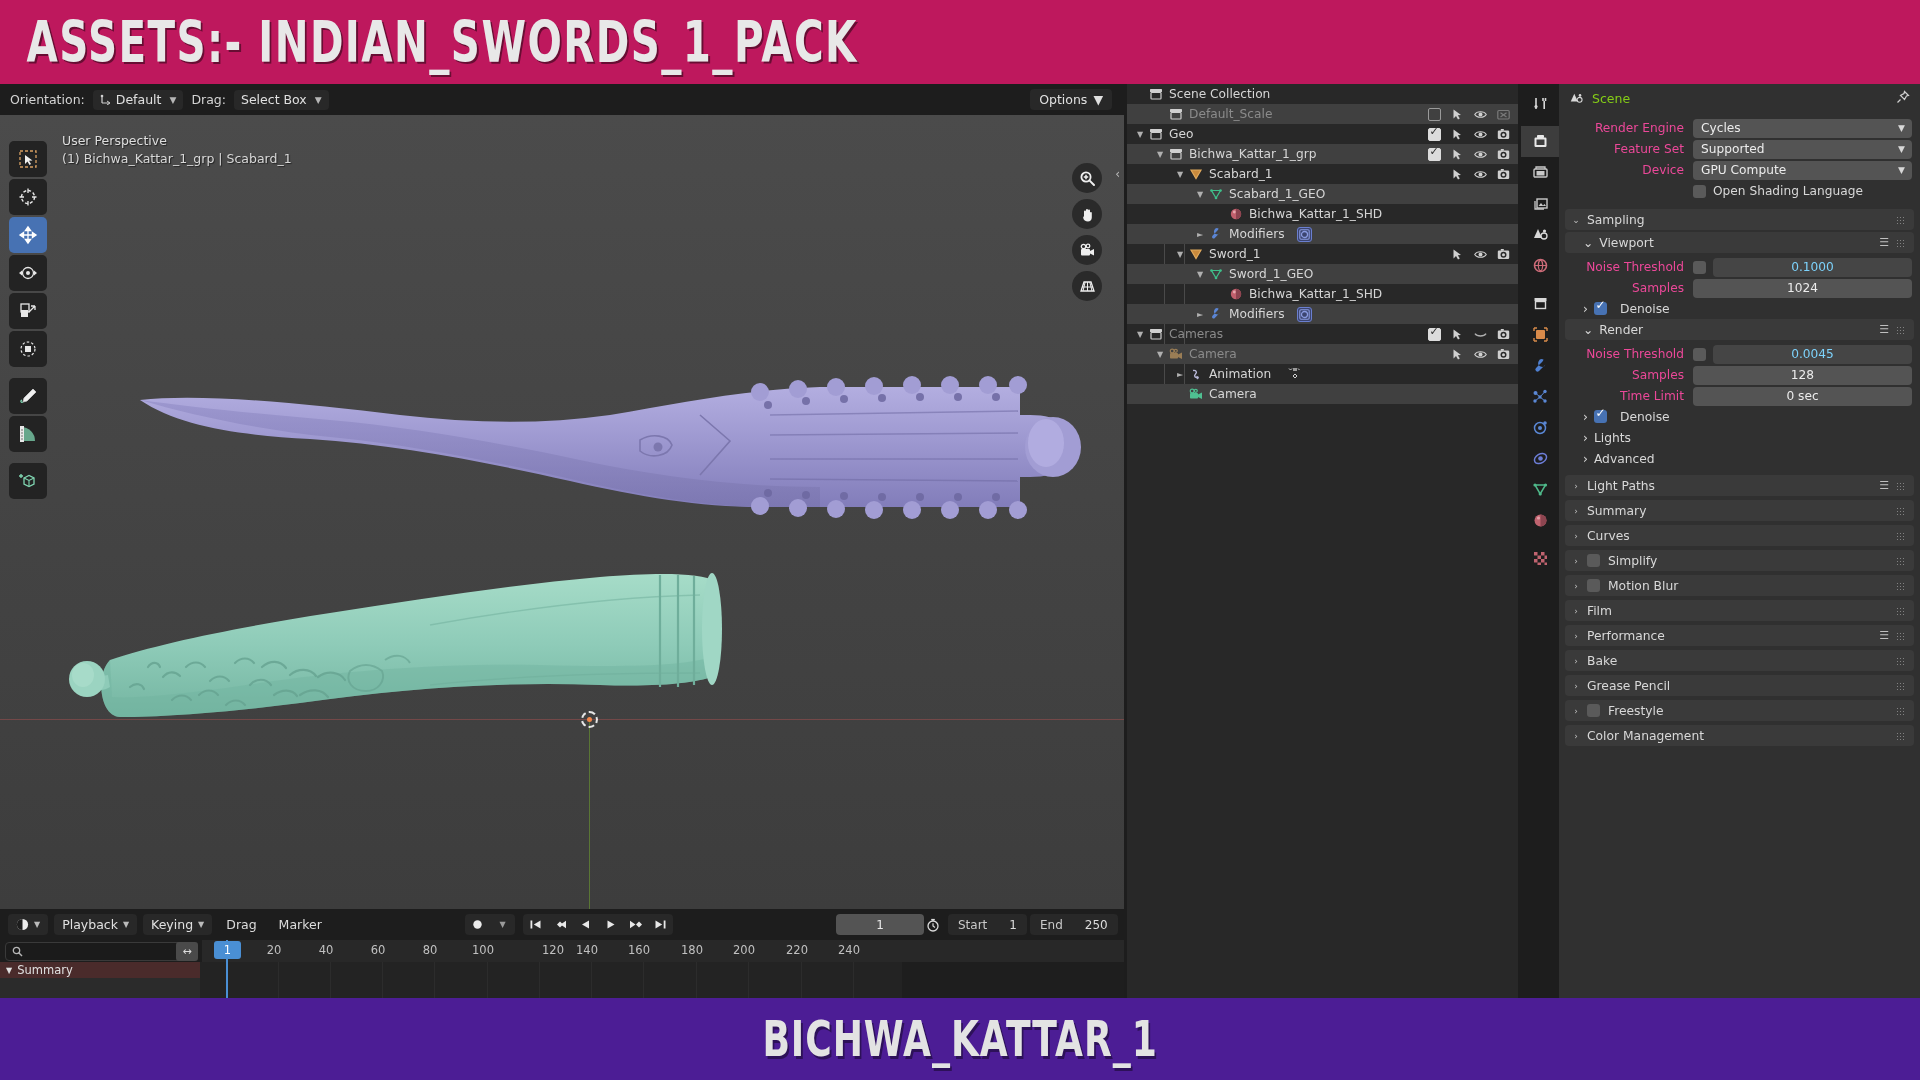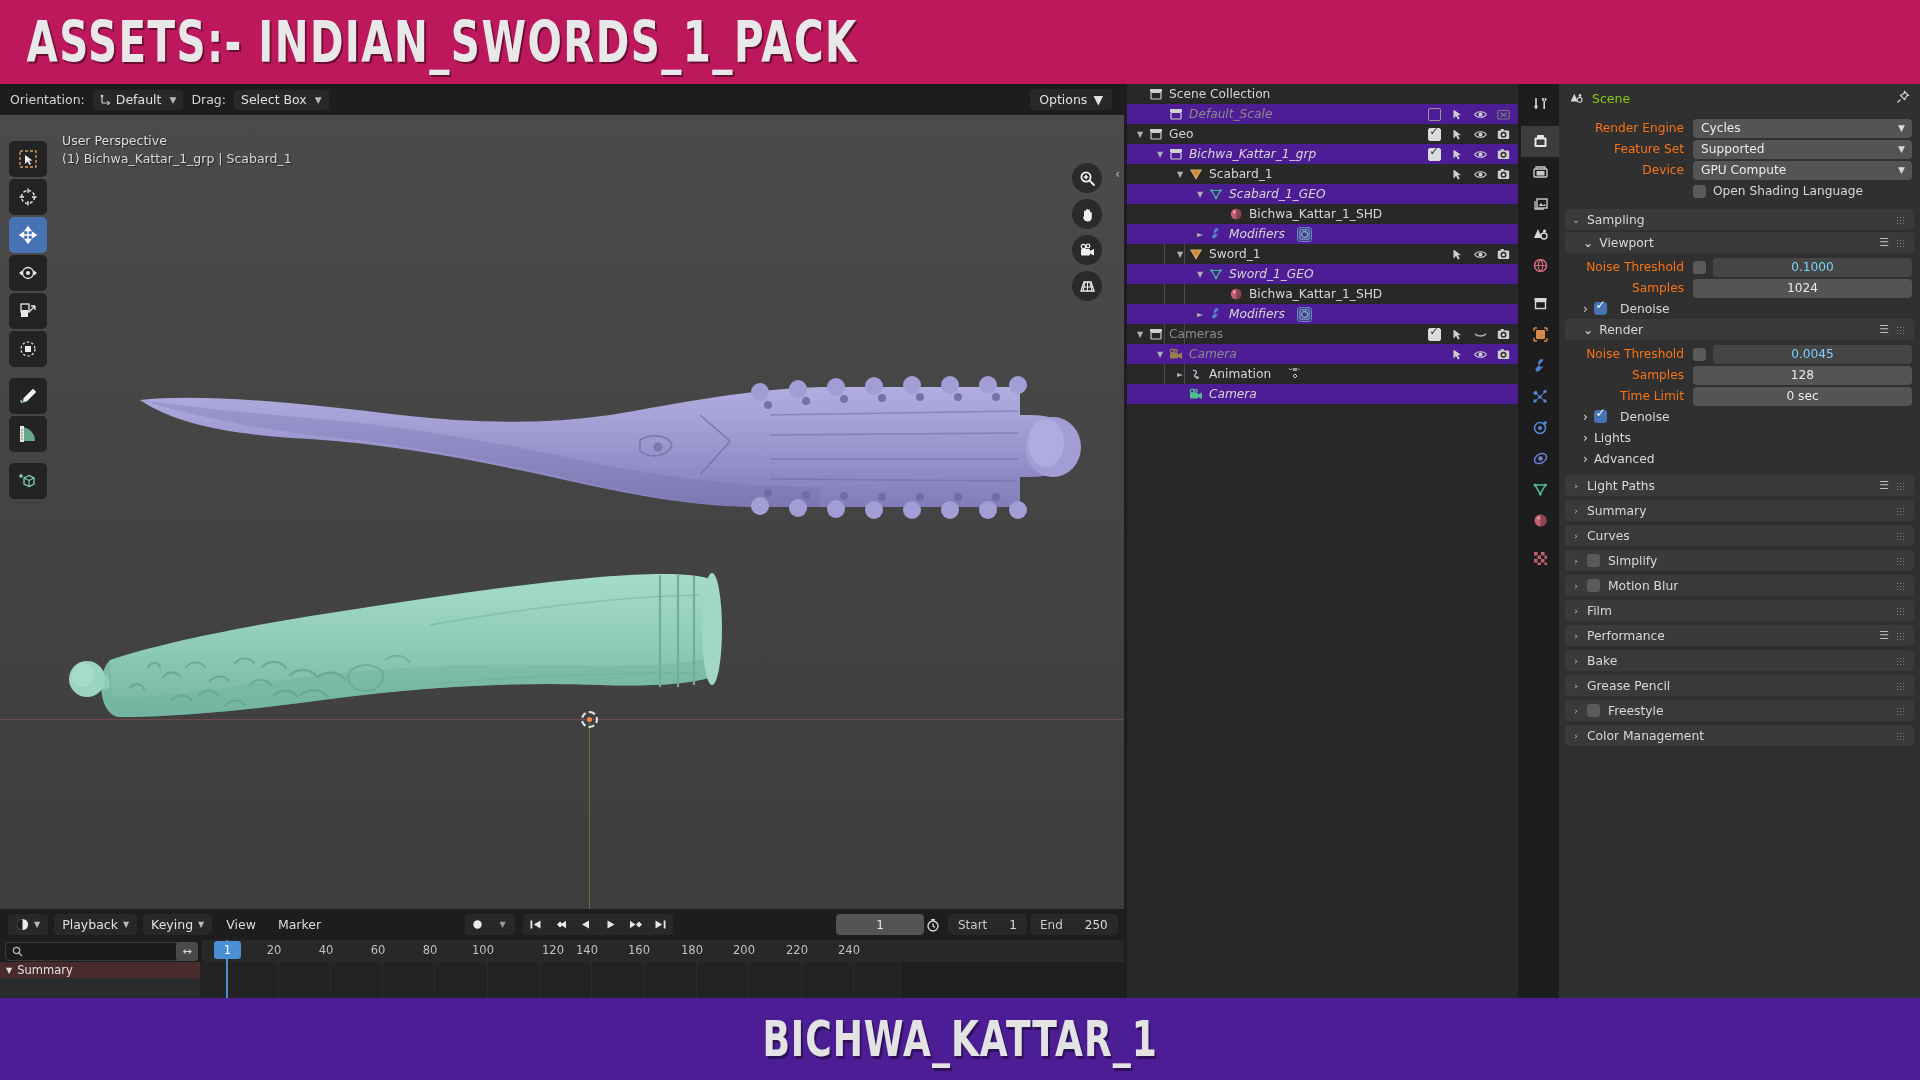--- a/index.html
+++ b/index.html
@@ -131,21 +131,21 @@
   .tl-gline { position:absolute; top:0; width:1px; height:36px; background:#2c2c2c; }
   .tl-playhead { position:absolute; left:226px; top:31px; width:2px; height:58px; background:#4a8fd4; }
   .tl-playlabel { position:absolute; left:214px; top:32px; width:27px; height:18px; background:#4a8fd4;
                   border-radius:3px; display:flex; align-items:center; justify-content:center;
                   font-size:11.5px; color:#fff; }
   .tl-dim { position:absolute; left:902px; top:53px; width:222px; height:36px; background:#1e1e1e;}
 
   
   .outliner { position: absolute; left: 1127px; top: 0; width: 391px; height: 914px; background: #282828; }
   .ol-row { position: relative; height: 20px; display: flex; align-items: center; font-size: 12.2px; color: #d6d6d6; cursor: pointer;}
-  .ol-row.alt { background: #4c1d95; font-style: italic; }
+  .ol-row.alt { background: #404040; }
   .ol-row.muted { color: #8b8b8b; }
   .ol-tri { width: 14px; text-align: center; font-size: 8px; color: #b0b0b0; flex: 0 0 14px; }
   .ol-ico { width: 18px; display:flex; align-items:center; justify-content:center; flex: 0 0 18px; }
   .ol-name { padding-left: 4px; white-space: nowrap; }
   .ol-right { position: absolute; right: 8px; top: 0; height: 20px; display: flex; align-items: center; gap: 10px; }
   .ol-right span { width: 13px; height: 13px; display:flex; align-items:center; justify-content:center; cursor:pointer;}
   .chk { width: 11px; height: 11px; border: 1px solid #9a9a9a; border-radius: 2px; background: transparent; }
   .chk.on { background: #dcdcdc; border-color: #dcdcdc; position: relative; }
   .chk.on::after { content:"✓"; position:absolute; left:0.5px; top:-4px; font-size:11px; color:#2a2a2a; font-weight:bold;}
   .vline { position: absolute; width: 1px; background: #4a4a4a; }
@@ -157,21 +157,21 @@
   .rail-btn { width: 38px; height: 31px; display:flex; align-items:center; justify-content:center; cursor:pointer; }
   .rail-btn.sel { background: #3d3d3d; }
   .rail-sep { height: 7px; }
 
   
   .props { position: absolute; left: 1559px; top: 0; width: 361px; height: 914px; background: #303030; overflow:hidden;}
   .pr-top { height: 28px; display: flex; align-items: center; padding: 0 10px; gap: 8px; background:#303030;}
   .pr-top .nm { font-size: 12.5px; color: #84cc16; }
   .pr-pin { margin-left: auto; color:#cfcfcf; cursor:pointer;}
   .pr-field { display:flex; align-items:center; height: 20px; margin: 1px 8px 0 8px; }
-  .pr-field .lab { width: 126px; text-align: right; padding-right: 9px; font-size: 12.2px; color: #f97316; }
+  .pr-field .lab { width: 126px; text-align: right; padding-right: 9px; font-size: 12.2px; color: #ec4899; }
   .pr-dd { flex: 1; height: 19px; background: #545454; border-radius: 4px; display:flex; align-items:center;
            padding: 0 8px; font-size: 12.2px; color: #ececec; cursor:pointer; position:relative;}
   .pr-dd .chev { position:absolute; right: 7px; font-size:9px; color:#d8d8d8; }
   .pr-checkrow { display:flex; align-items:center; height: 20px; margin: 1px 8px 0 8px; }
   .pr-checkrow .sp { width: 126px; }
   .sqchk { width: 13px; height: 13px; border-radius: 3px; background: #5a5a5a; margin-right: 7px; cursor:pointer;}
   .sqchk.on { background: #4772b3; position:relative; }
   .sqchk.on::after { content:"✓"; position:absolute; left:1.5px; top:-4.5px; font-size:12px; color:#fff; font-weight:bold;}
   .pr-hdr { height: 21px; display:flex; align-items:center; gap:6px; padding-left: 6px; font-size:12.3px; color:#d8d8d8;
             background:#3a3a3a; border-radius:4px; margin: 2px 6px 0 6px; cursor:pointer; position:relative;}
@@ -486,21 +486,21 @@
             <span class="chev" style="font-size:8px;color:#bbb">▼</span>
           </div>
           <div class="tl-pill">
             <span>Playback</span>
             <span class="chev" style="font-size:8px;color:#bbb">▼</span>
           </div>
           <div class="tl-pill">
             <span>Keying</span>
             <span class="chev" style="font-size:8px;color:#bbb">▼</span>
           </div>
-          <div class="tl-menu">View</div>
+          <div class="tl-menu">Drag</div>
           <div class="tl-menu">Marker</div>
         </div>
 
         <div class="tl-ctrls">
           <div class="rec-grp">
             <div class="tl-icon-btn">
               <svg width="11" height="11" viewBox="0 0 11 11">
                   <circle cx="5.5" cy="5.5" r="4.2" fill="#ececec"></circle>
                 </svg>
             </div>

